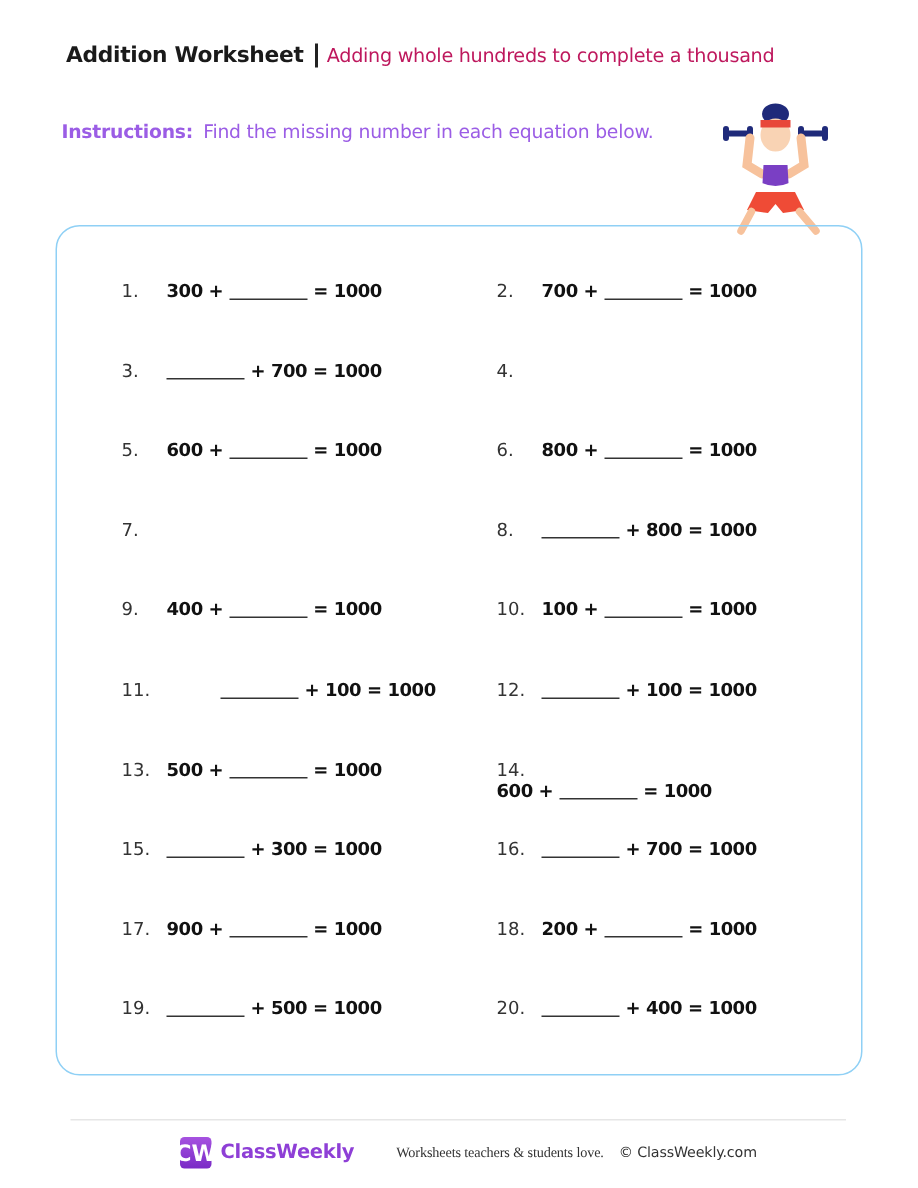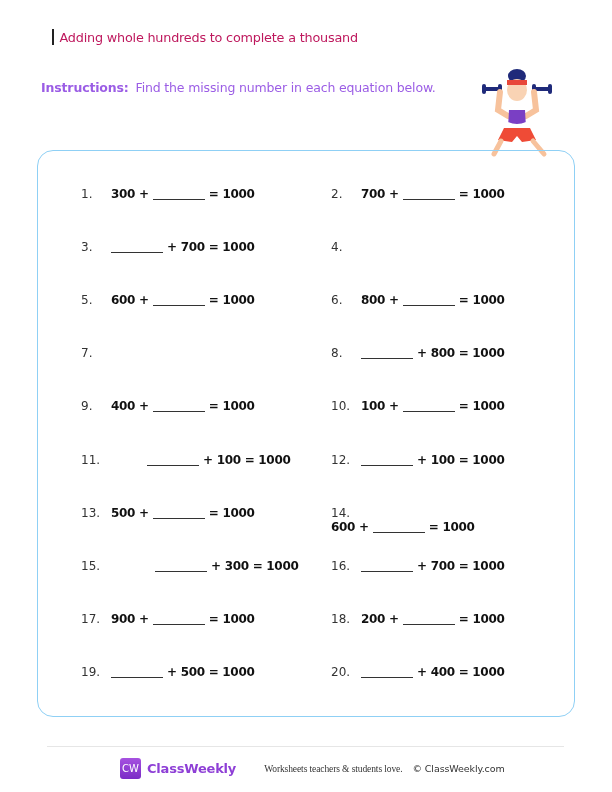--- a/index.html
+++ b/index.html
@@ -15,29 +15,30 @@
     .box { position: absolute; left: 37px; top: 150px; width: 538px; height: 567px;
            border: 1.3px solid #8fd0f5; border-radius: 16px; box-sizing: border-box; }
     .prob { position: absolute; display: flex; align-items: baseline; white-space: nowrap; height: 20px; }
     .num { font-size: 12px; color: #333; width: 30px; display: inline-block; }
     .eq { font-size: 12px; font-weight: bold; color: #111; letter-spacing: -0.3px; display: flex; align-items: baseline; }
     .blank { display: inline-block; width: 52px; border-bottom: 1.3px solid #333; margin: 0 4px; height: 1px; position: relative; top: 2px; }
     .blank.lead { margin-left: 0; }
     .footer-line { position: absolute; left: 47px; top: 746px; width: 517px; height: 1px; background: #e6e6e6; }
     .footer { position: absolute; top: 758px; left: 120px; display: flex; align-items: center; white-space: nowrap; }
     .logo-box { width: 21px; height: 21px; border-radius: 3px; background: linear-gradient(180deg,#a652e0,#7a2bc6);
-                color: #fff; font-size: 10px; font-weight: normal; display: flex; align-items: center; justify-content: center; }
+                color: #fff; font-size: 15px; font-weight: bold; display: flex; align-items: center; justify-content: center; }
     .brand { font-size: 13px; font-weight: bold; color: #8e3fd6; margin-left: 6px; letter-spacing: -0.2px; }
     .tagline { font-size: 9.5px; color: #333; margin-left: 28px; letter-spacing: -0.1px; font-family: Liberation Serif, serif; }
     .copy { font-size: 9.5px; color: #333; margin-left: 10px; letter-spacing: -0.1px; }
   </style>
 </head>
 <body>
 
 <div class="header">
+  <span class="title">Addition Worksheet</span>
   <span class="sep"></span>
   <span class="subtitle">Adding whole hundreds to complete a thousand</span>
 </div>
 
 <div class="instructions">
   <span class="lbl">Instructions:</span>
   <span>Find the missing number in each equation below.</span>
 </div>
 
 <svg class="mascot" viewBox="0 0 78 92">
@@ -160,21 +161,21 @@
       </span>
     </div>
     <div class="prob" style="left: 331px; top: 505.6px; flex-direction: column;">
       <span class="num">14.</span>
       <span class="eq">
         <span>600 +</span>
         <span class="blank"></span>
         <span>= 1000</span>
       </span>
     </div>
-    <div class="prob" style="left: 81px; top: 558.7px; gap: 44px;">
+    <div class="prob" style="left: 81px; top: 558.7px;">
       <span class="num">15.</span>
       <span class="eq">
         <span class="blank lead"></span>
         <span>+ 300 = 1000</span>
       </span>
     </div>
     <div class="prob" style="left: 331px; top: 558.7px;">
       <span class="num">16.</span>
       <span class="eq">
         <span class="blank lead"></span>

